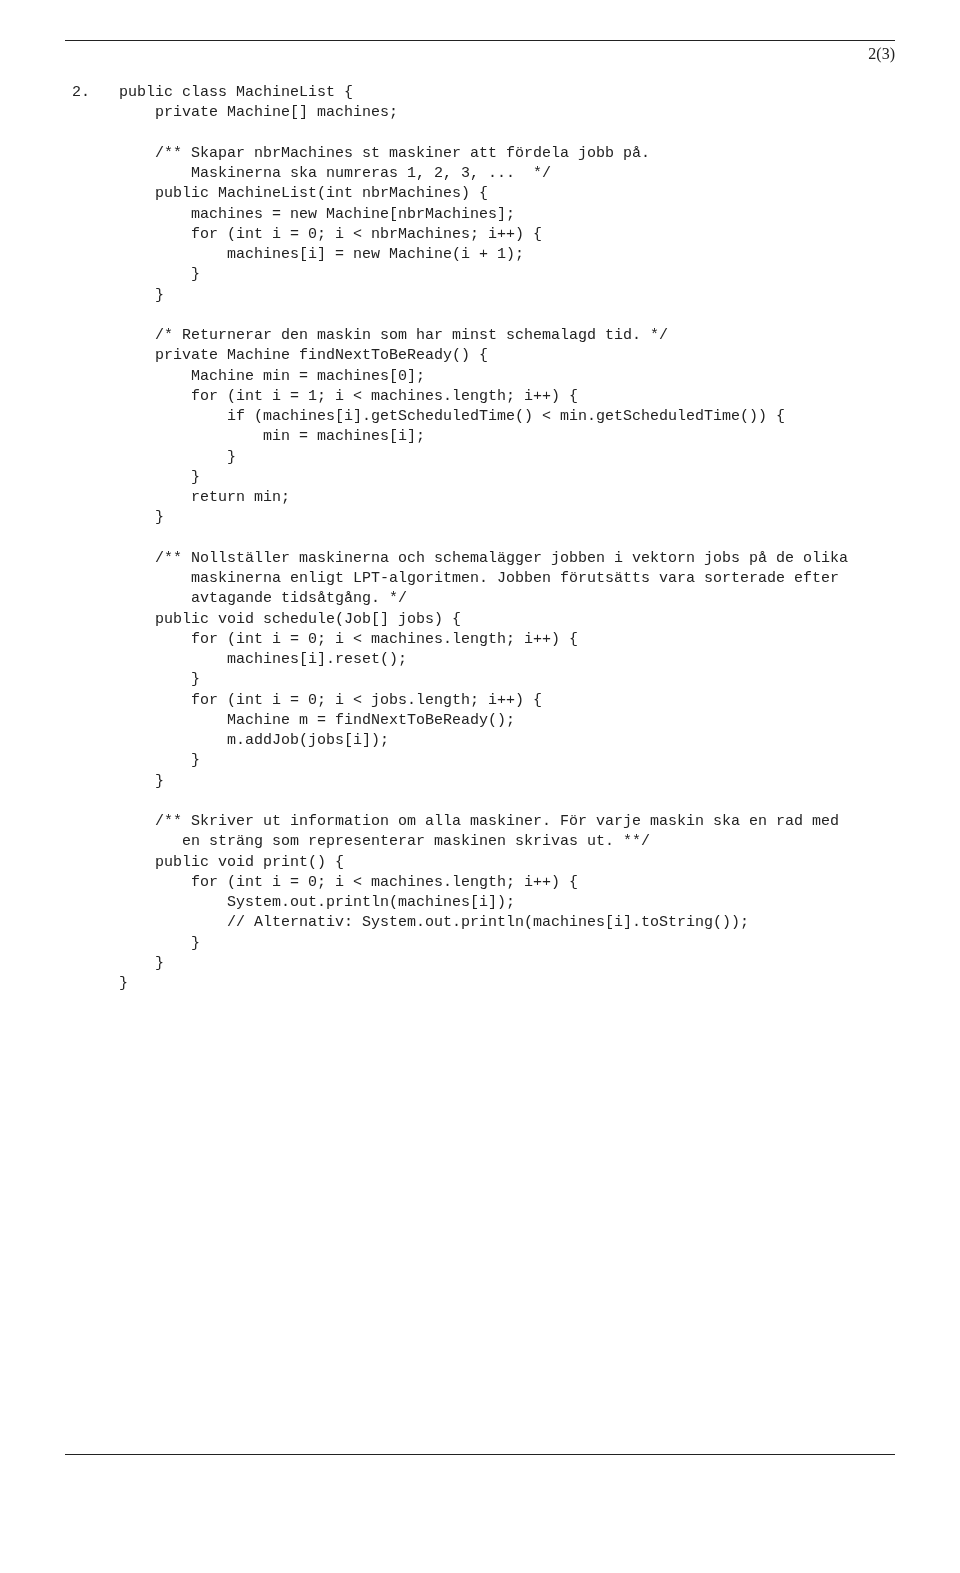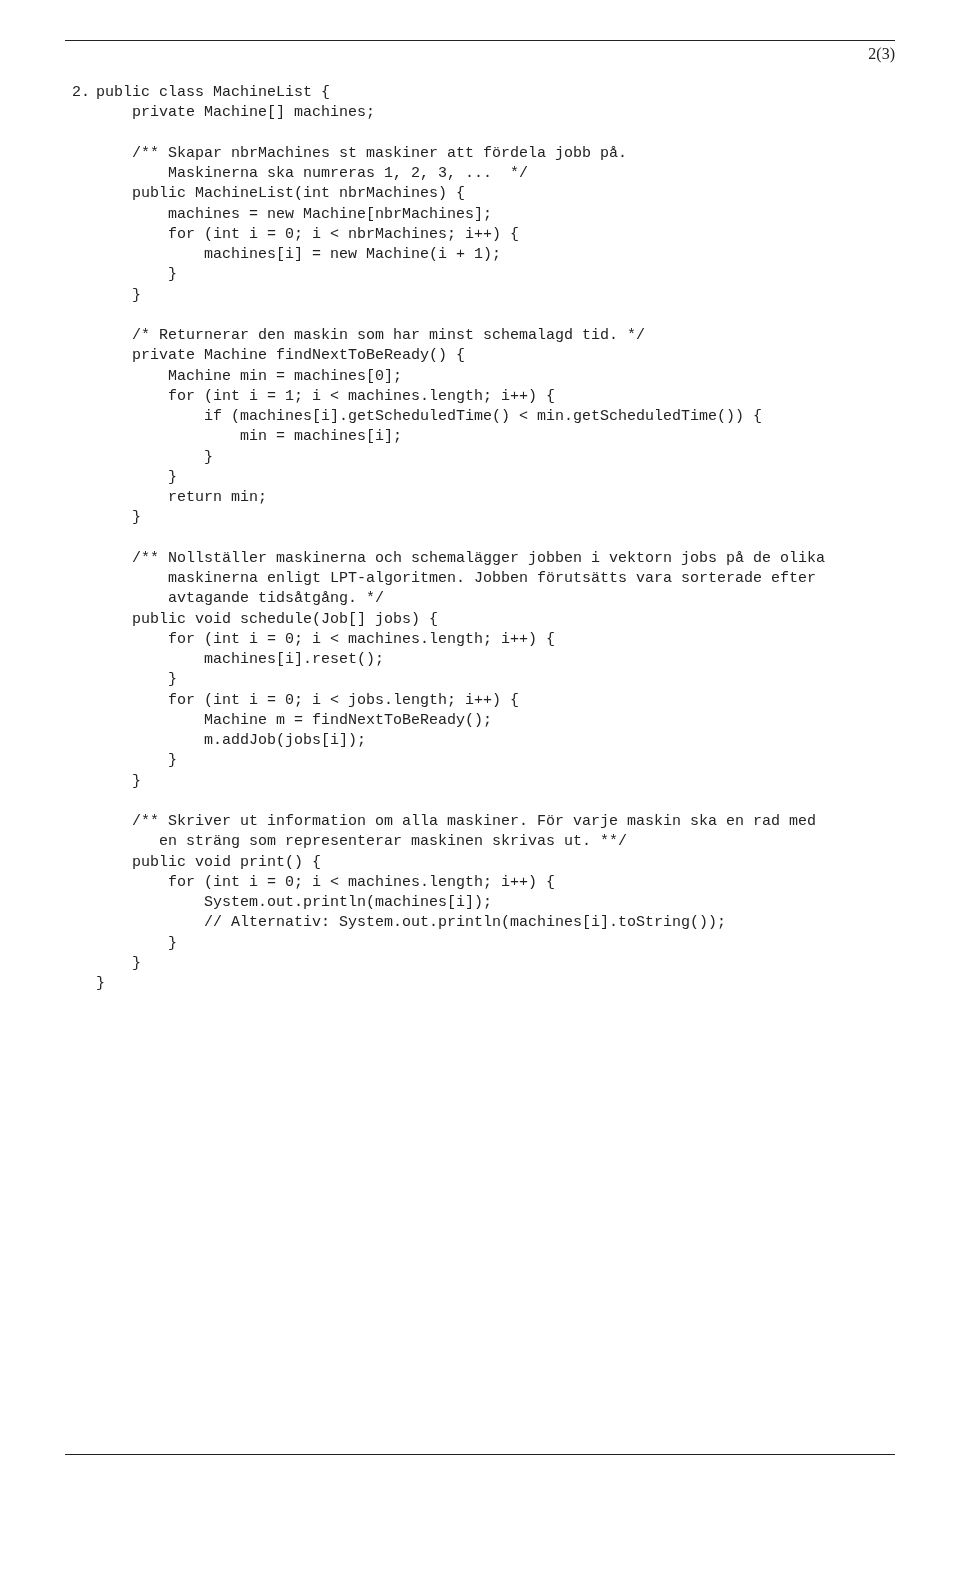--- a/index.html
+++ b/index.html
@@ -51,20 +51,21 @@
     font-family: "Courier New", Courier, monospace;
     font-size: 15px;
     line-height: 1.35;
     width: 25px;
     flex: none;
     text-align: right;
   }
   .item-body {
     flex: 1;
     padding-left: 6px;
+    margin-left: 23px;
   }
 </style>
 </head>
 <body>
 
 <div class="page">
 
   <hr class="hr-top">
   <div class="page-num">2(3)</div>
 

